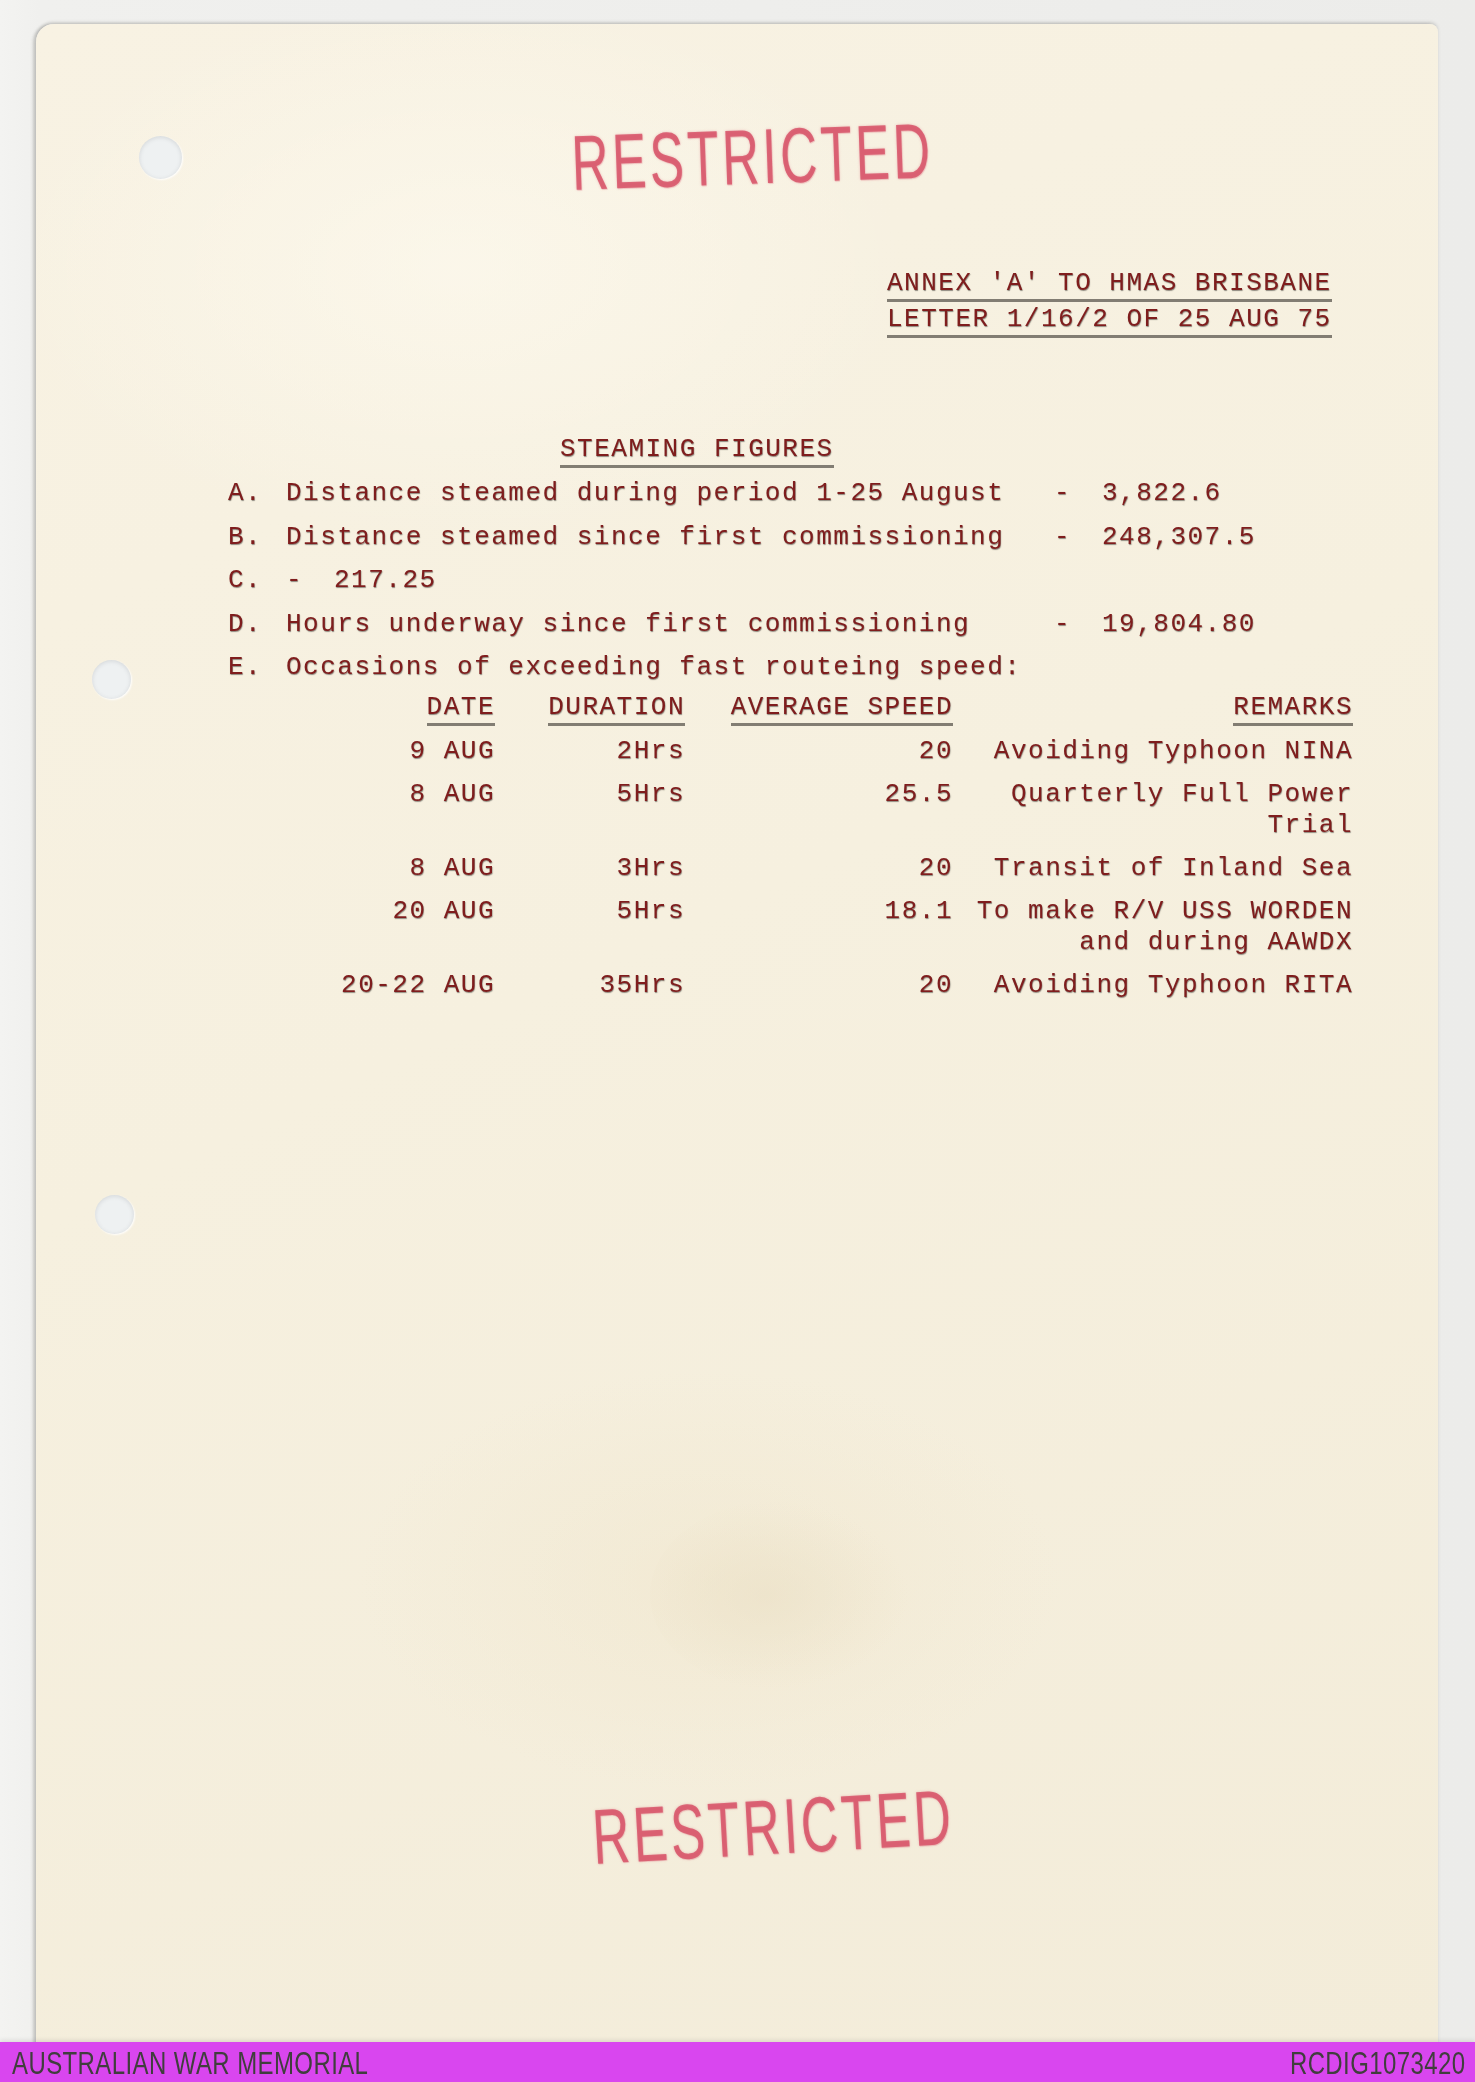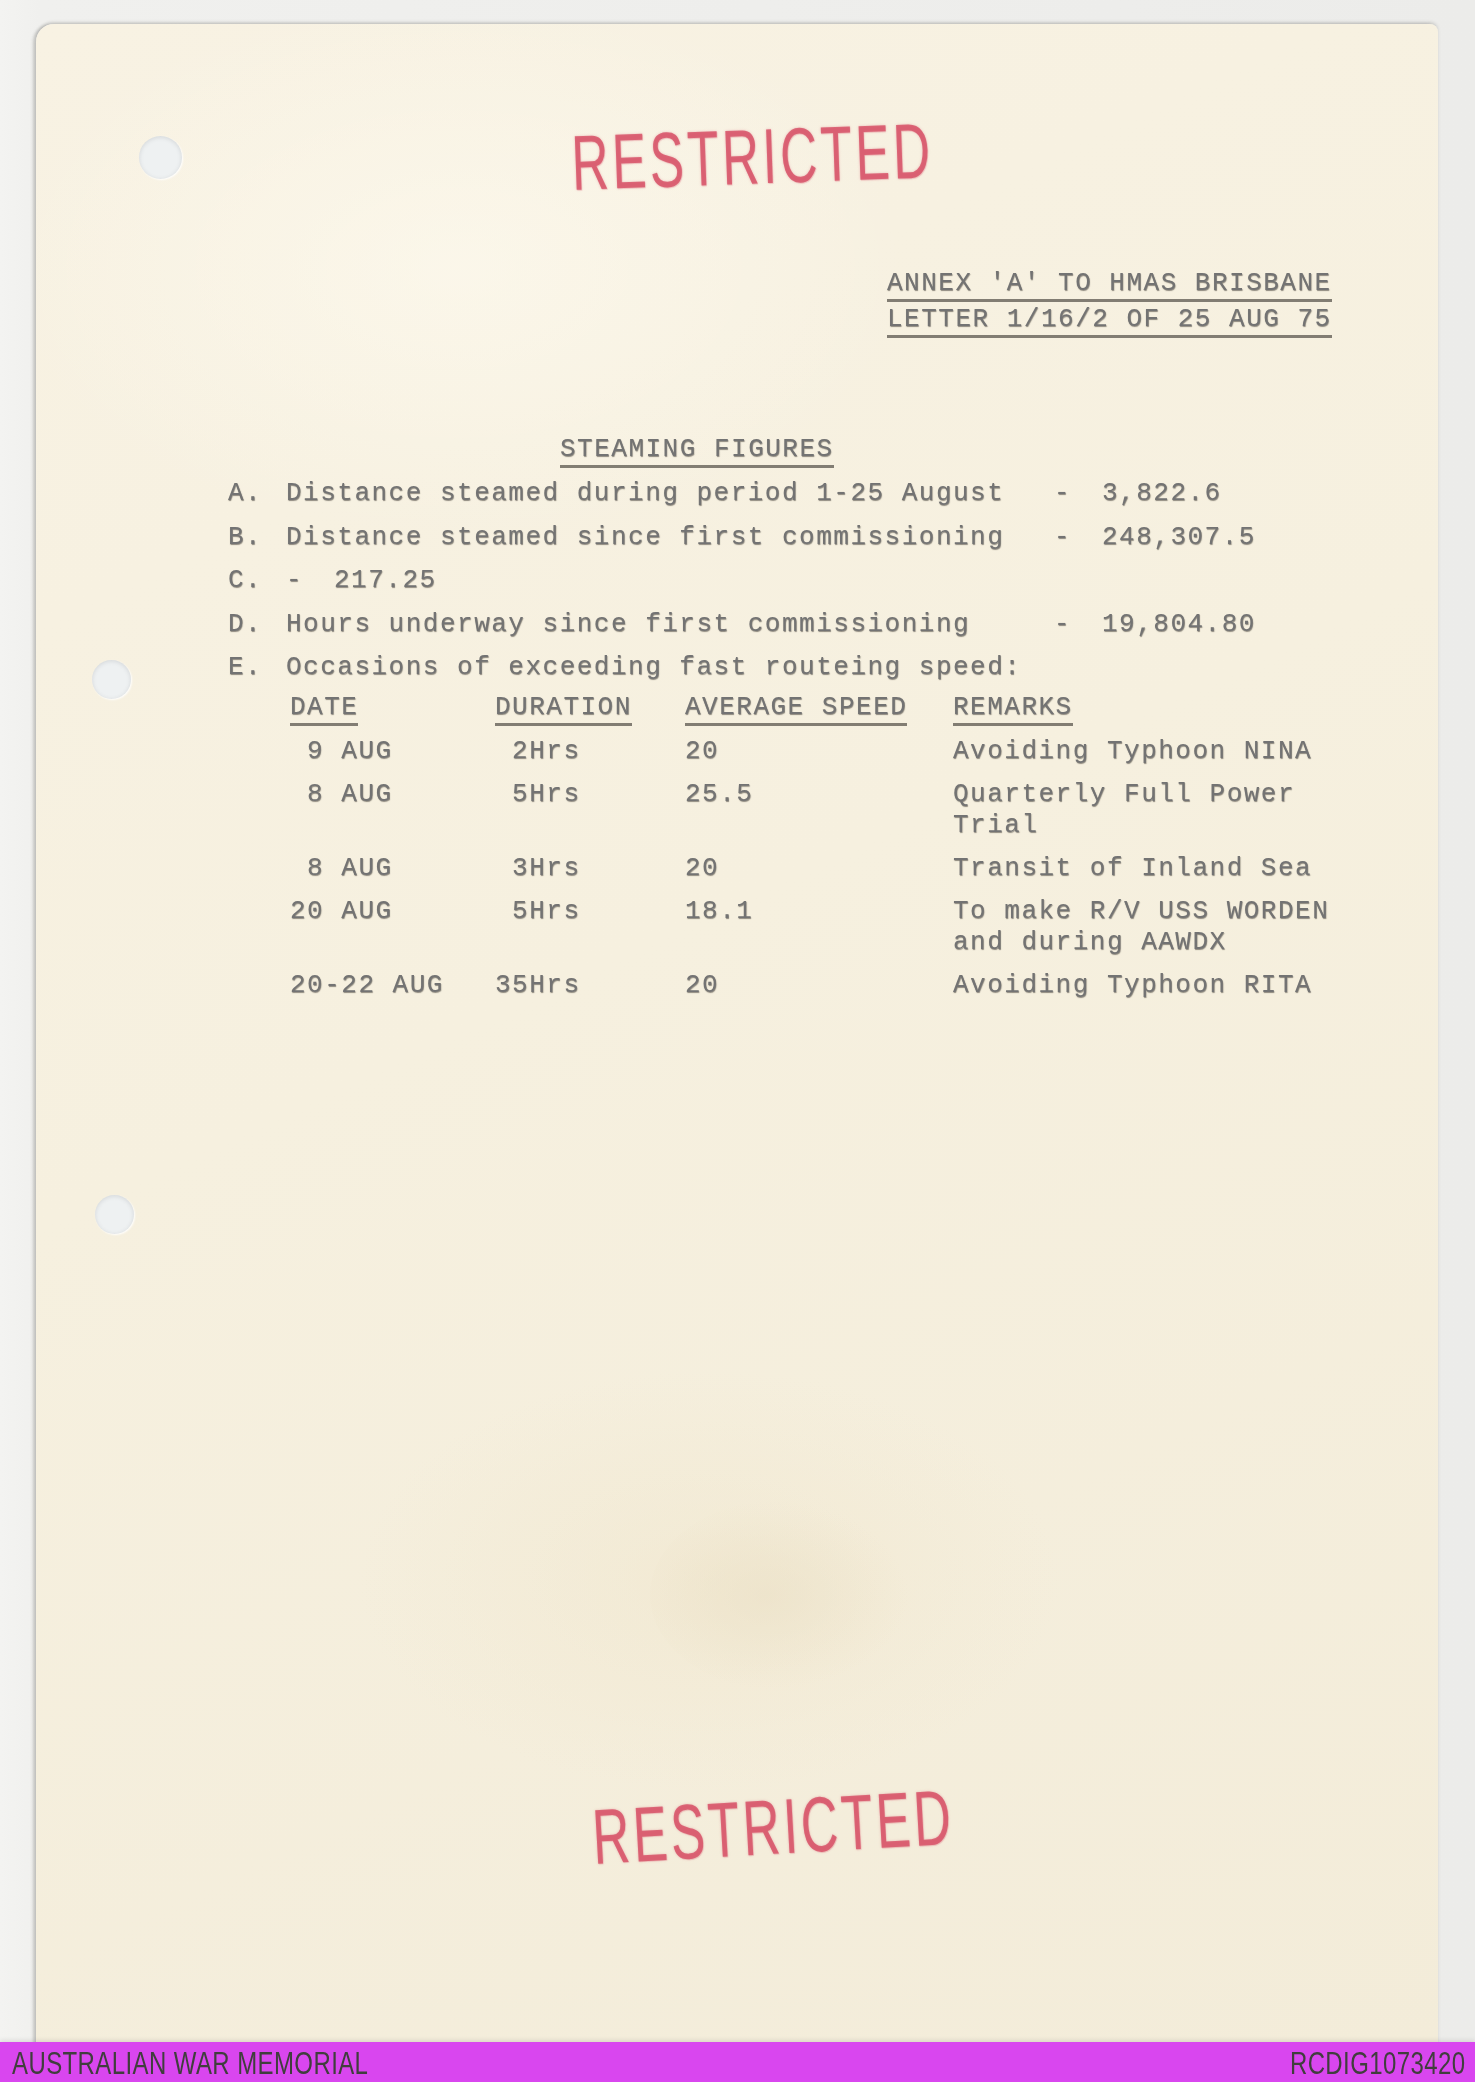--- a/index.html
+++ b/index.html
@@ -26,21 +26,21 @@
     box-shadow: inset 0 1px 4px rgba(90,95,100,0.18), 1px 1px 2px rgba(255,255,255,0.9);
   }
   .hole.h1 { left:139px; top:136px; width:43px; height:43px; }
   .hole.h2 { left:92px;  top:660px; width:39px; height:39px; }
   .hole.h3 { left:95px;  top:1195px; width:39px; height:39px; }
 
   .tw {
     font-family:"Liberation Mono","DejaVu Sans Mono",monospace;
     font-size:26px;
     letter-spacing:1.5px;
-    color:#737373;
+    color:#7f1d1d;
     text-shadow: 0.5px 0.7px 1px rgba(86,82,73,0.65);
     white-space:pre;
   }
   .u {
     border-bottom:3px solid rgba(84,80,72,0.72);
     padding-bottom:1px;
   }
   .stamp {
     position:absolute;
     font-family:"Liberation Sans", sans-serif;
@@ -58,21 +58,21 @@
   .annex { position:absolute; left:887px; top:266px; line-height:34px; }
   .doc-title { position:absolute; left:560px; top:392px;margin-top:42px; }
 
   .figures { position:absolute; left:228px; top:478px; }
   .fig-row { display:flex; height:43.5px; align-items:flex-start; }
   .fig-letter { width:58px; }
   .fig-label  { width:768px; }
   .fig-dash   { width:48px; }
 
   .tbl { position:absolute; left:290px; top:692px; }
-  .tbl-row { display:flex; line-height:31px; margin-bottom:12px; }
+  .tbl-row { display:flex; line-height:31px; margin-bottom:12px;text-align:right; }
   .tbl-head { line-height:30px; margin-bottom:14px; }
   .c-date  { width:205px; }
   .c-dur   { width:190px; }
   .c-speed { width:268px; }
   .c-rem   { width:400px; white-space:pre-line; }
 
   .emboss {
     position:absolute; left:650px; top:1500px; width:260px; height:190px;
     background: radial-gradient(ellipse at 45% 50%, rgba(233,222,195,0.5), rgba(233,222,195,0) 70%);
     border-radius:50%;

